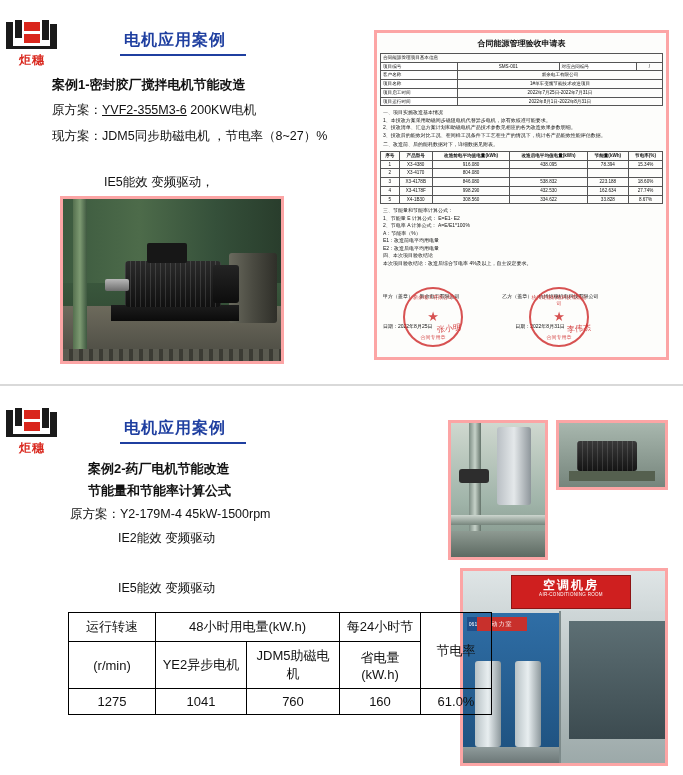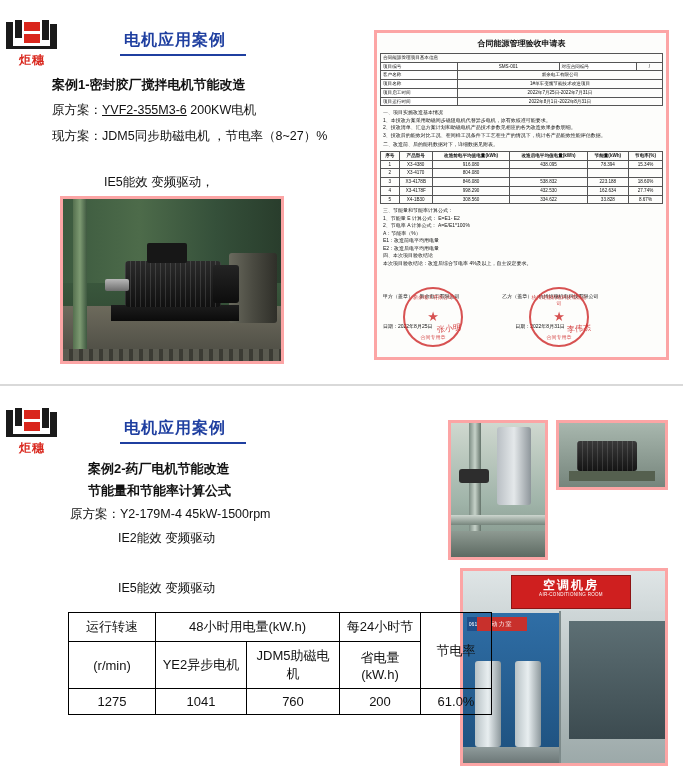--- a/index.html
+++ b/index.html
@@ -574,17 +574,17 @@
   <tr>
     <td class="c0">(r/min)</td>
     <td class="c1">YE2异步电机</td>
     <td class="c2">JDM5助磁电机</td>
     <td class="c3">省电量(kW.h)</td>
   </tr>
   <tr>
     <td>1275</td>
     <td>1041</td>
     <td>760</td>
-    <td>200</td>
+    <td>160</td>
     <td>61.0%</td>
   </tr>
 </tbody>
   </table>
 
 </body></html>

